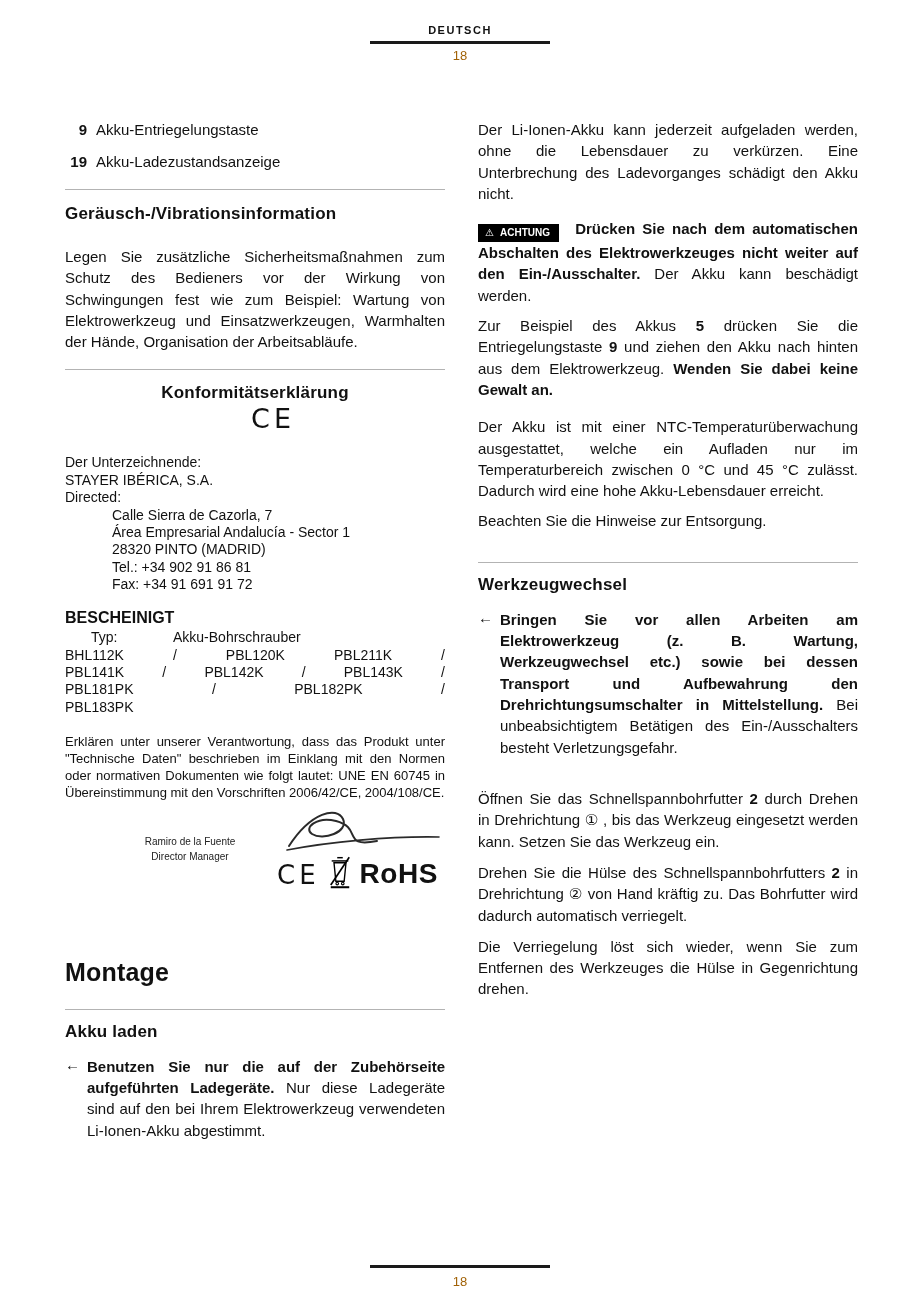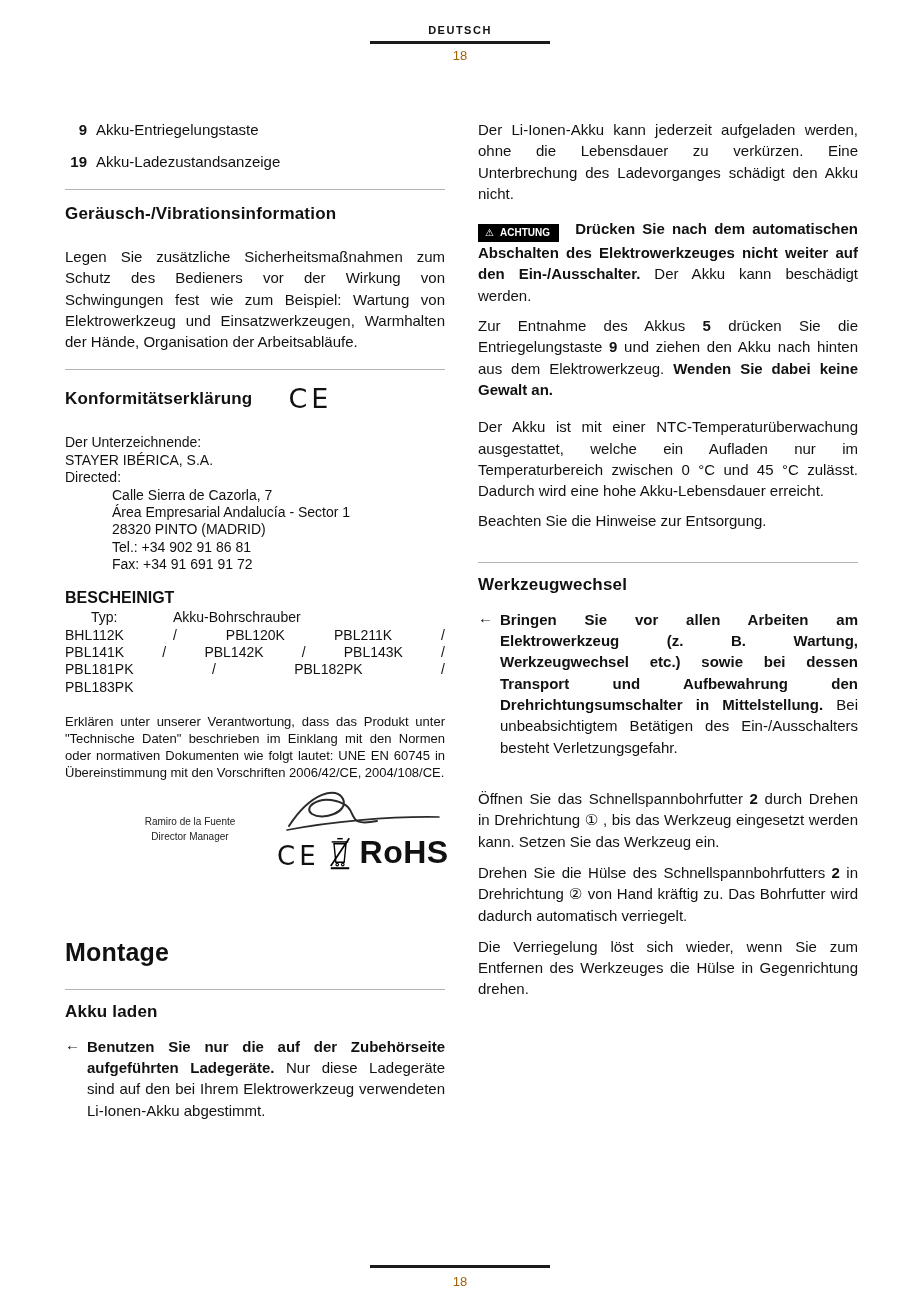--- a/index.html
+++ b/index.html
@@ -22,21 +22,21 @@
   .num-item { display: flex; margin-bottom: 11px; line-height: 1.4; }
   .num-item .num { width: 22px; text-align: right; font-weight: bold; margin-right: 9px; flex: none; }
 
   .section-rule { border: none; border-top: 1px solid #b3b3b3; margin: 0; }
   .sec-head { font-size: 17px; font-weight: bold; letter-spacing: 0.2px; }
 
   .noise-sec .section-rule { margin-top: 17px; }
   .noise-sec .sec-head { margin: 14px 0 22px 0; }
 
   .conf-sec .section-rule { margin-top: 17px; }
-  .conf-head-row { display: flex; align-items: center; margin: 13px 0 20px 0; }
+  .conf-head-row { display: flex; align-items: center; margin: 13px 0 20px 0; flex-direction: column; }
   .ce-inline { font-size: 27px; letter-spacing: 4px; font-weight: normal; margin-left: 36px; font-family: "DejaVu Sans", sans-serif; }
 
   .conf-details { font-size: 14px; line-height: 1.24; }
   .conf-row { display: flex; flex-direction: column; }
   .conf-row .lbl { width: 160px; flex: none; }
   .addr { margin-left: 47px; }
   .addr div { line-height: 1.24; }
 
   .cert-title { font-size: 16px; font-weight: bold; margin: 16px 0 2px 0; }
   .cert-block { font-size: 14px; line-height: 1.24; }
@@ -45,21 +45,21 @@
   .model-lines { flex: 1; }
   .jl { text-align: justify; -moz-text-align-last: justify; text-align-last: justify; }
 
   .declaration { font-size: 13px; line-height: 1.3; text-align: justify; margin-top: 18px; }
 
   .sig-block { position: relative; height: 128px; margin-top: 8px; }
   .sig-svg { position: absolute; left: 214px; top: -4px; }
   .sig-names { position: absolute; left: 55px; top: 24px; text-align: center; width: 140px; font-size: 10px; color: #222; line-height: 1.55; }
   .cert-icons { position: absolute; left: 212px; top: 44px; display: flex; align-items: flex-end; gap: 8px; }
   .cert-icons .ce2 { font-size: 26px; letter-spacing: 4px; font-family: "DejaVu Sans", sans-serif; }
-  .rohs { font-size: 32px; font-weight: bold; letter-spacing: 0.5px; font-family: "Liberation Sans", sans-serif; }
+  .rohs { font-size: 28px; font-weight: bold; letter-spacing: 0.5px; font-family: "Liberation Sans", sans-serif; }
 
   .montage-head { font-size: 25px; font-weight: bold; margin: 20px 0 22px 0; letter-spacing: 0.2px; }
 
   .sub-sec .section-rule { margin-top: 4px; }
   .sub-sec .sec-head { margin: 12px 0 14px 0; }
 
   .bullet { display: flex; margin-bottom: 10px; }
   .bullet .arrow { width: 22px; flex: none; font-weight: bold; }
   .bullet .btext { flex: 1; text-align: justify; line-height: 1.42; }
 
@@ -195,21 +195,21 @@
       <p>Der Li-Ionen-Akku kann jederzeit aufgeladen werden, ohne die Lebensdauer zu verkürzen. Eine Unterbrechung des Ladevorganges schädigt den Akku nicht.</p>
 
       <p class="achtung-p">
         <span class="achtung-badge">
           <span class="warn">⚠</span><span>ACHTUNG</span>
         </span>
         <strong>Drücken Sie nach dem automatischen Abschalten des Elektrowerkzeuges nicht weiter auf den Ein-/Ausschalter.</strong><span> Der Akku kann beschädigt werden.</span>
       </p>
 
       <p>
-        <span>Zur Entnahme des Akkus </span><strong>5</strong><span> drücken Sie die Entriegelungstaste </span><strong>9</strong><span> und ziehen den Akku nach hinten aus dem Elektrowerkzeug. </span><strong>Wenden Sie dabei keine Gewalt an.</strong>
+        <span>Zur Beispiel des Akkus </span><strong>5</strong><span> drücken Sie die Entriegelungstaste </span><strong>9</strong><span> und ziehen den Akku nach hinten aus dem Elektrowerkzeug. </span><strong>Wenden Sie dabei keine Gewalt an.</strong>
       </p>
 
       <p class="gap-top">Der Akku ist mit einer NTC-Temperaturüberwachung ausgestattet, welche ein Aufladen nur im Temperaturbereich zwischen 0 °C und 45 °C zulässt. Dadurch wird eine hohe Akku-Lebensdauer erreicht.</p>
 
       <p>Beachten Sie die Hinweise zur Entsorgung.</p>
 
       <div class="sub-sec gap-top-lg">
         <hr class="section-rule">
         <div class="sec-head">Werkzeugwechsel</div>
         <div class="bullet">

